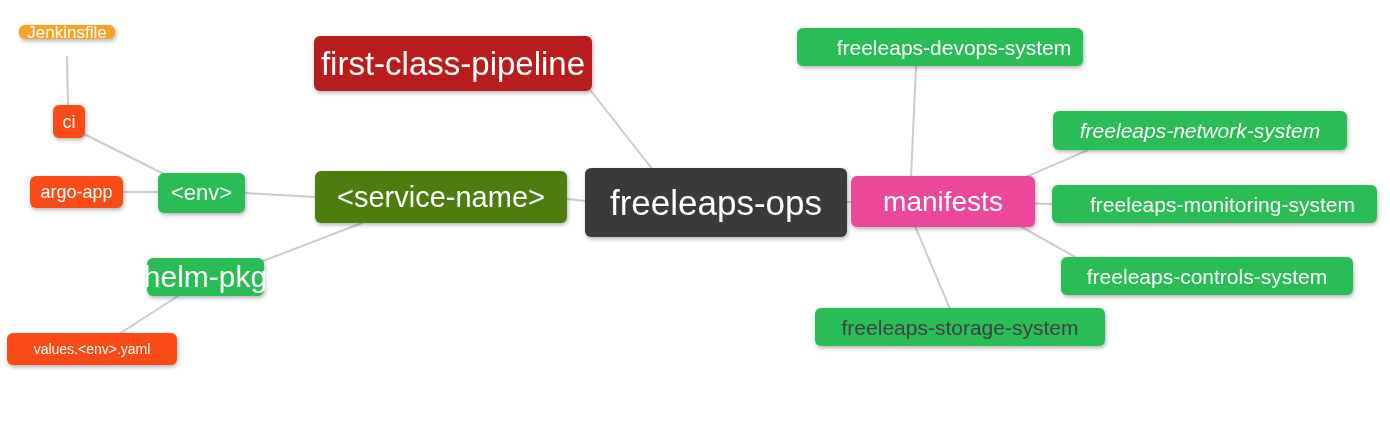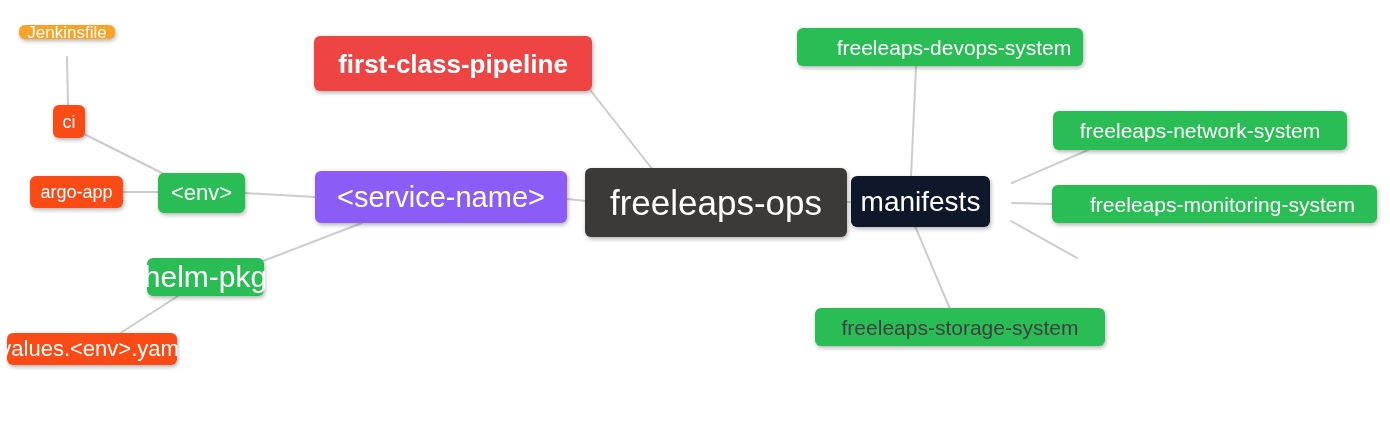--- a/index.html
+++ b/index.html
@@ -61,22 +61,23 @@
       <line x1="1012" y1="183" x2="1088" y2="150" stroke="#CCCCCC"></line>
       <line x1="1012" y1="203" x2="1053" y2="204" stroke="#CCCCCC"></line>
       <line x1="1011" y1="221" x2="1077" y2="258" stroke="#CCCCCC"></line>
       <line x1="915" y1="226" x2="950" y2="309" stroke="#CCCCCC"></line>
     </svg>
 <div class="node" style="left: 19px; top: 25px; width: 96px; height: 14px; font-size: 17px; background: rgb(249, 163, 38); color: rgb(255, 255, 255);">Jenkinsfile</div>
     <div class="node" style="left: 53px; top: 105px; width: 32px; height: 33px; font-size: 18px; background: rgb(250, 74, 22); color: rgb(255, 255, 255);">ci</div>
     <div class="node" style="left: 30px; top: 176px; width: 93px; height: 32px; font-size: 18px; background: rgb(250, 74, 22); color: rgb(255, 255, 255);">argo-app</div>
     <div class="node" style="left: 158px; top: 173px; width: 87px; height: 40px; font-size: 22px; background: rgb(42, 189, 85); color: rgb(255, 255, 255);">&lt;env&gt;</div>
     <div class="node" style="left: 147px; top: 258px; width: 117px; height: 38px; font-size: 30px; background: rgb(42, 189, 85); color: rgb(255, 255, 255);">helm-pkg</div>
-    <div class="node" style="left: 7px; top: 333px; width: 170px; height: 32px; font-size: 22px; background: rgb(250, 74, 22); color: rgb(255, 255, 255);">values.&lt;env&gt;.yaml</div>
-    <div class="node" style="left: 314px; top: 36px; width: 278px; height: 55px; font-size: 26px; background: #ef4444; color: rgb(255, 255, 255); font-weight: bold;">first-class-pipeline</div>
-    <div class="node" style="left: 315px; top: 171px; width: 252px; height: 52px; font-size: 29px; background: #8b5cf6; color: rgb(255, 255, 255);">&lt;service-name&gt;</div>
+    <div class="node" style="left: 7px; top: 333px; width: 170px; height: 32px; font-size: 14px; background: rgb(250, 74, 22); color: rgb(255, 255, 255);">values.&lt;env&gt;.yaml</div>
+    <div class="node" style="left: 314px; top: 36px; width: 278px; height: 55px; font-size: 33px; background: #b91c1c; color: rgb(255, 255, 255);">first-class-pipeline</div>
+    <div class="node" style="left: 315px; top: 171px; width: 252px; height: 52px; font-size: 29px; background: #4d7c0f; color: rgb(255, 255, 255);">&lt;service-name&gt;</div>
     <div class="node" style="left: 585px; top: 168px; width: 262px; height: 69px; font-size: 35px; background: rgb(60, 57, 57); color: rgb(255, 255, 255);">freeleaps-ops</div>
-    <div class="node" style="left: 851px; top: 176px; width: 139px; height: 51px; font-size: 28px; background: #0f172a; color: rgb(255, 255, 255);">manifests</div>
+    <div class="node" style="left: 851px; top: 176px; width: 184px; height: 51px; font-size: 28px; background: #ec4899; color: rgb(255, 255, 255);">manifests</div>
     <div class="node" style="left: 797px; top: 28px; width: 286px; height: 38px; font-size: 21px; background: rgb(42, 189, 85); color: rgb(255, 255, 255); padding-left: 28px;">freeleaps-devops-system</div>
-    <div class="node" style="left: 1053px; top: 111px; width: 294px; height: 39px; font-size: 21px; background: rgb(42, 189, 85); color: rgb(255, 255, 255);">freeleaps-network-system</div>
+    <div class="node" style="left: 1053px; top: 111px; width: 294px; height: 39px; font-size: 21px; background: rgb(42, 189, 85); color: rgb(255, 255, 255); font-style: italic;">freeleaps-network-system</div>
     <div class="node" style="left: 1052px; top: 185px; width: 325px; height: 38px; font-size: 21px; background: rgb(42, 189, 85); color: rgb(255, 255, 255); padding-left: 16px;">freeleaps-monitoring-system</div>
+    <div class="node" style="left: 1061px; top: 257px; width: 292px; height: 38px; font-size: 21px; background: rgb(42, 189, 85); color: rgb(255, 255, 255);">freeleaps-controls-system</div>
     <div class="node" style="left: 815px; top: 308px; width: 290px; height: 38px; font-size: 21px; background: rgb(42, 189, 85); color: #404040;">freeleaps-storage-system</div>
   </div>
 
 </body></html>

